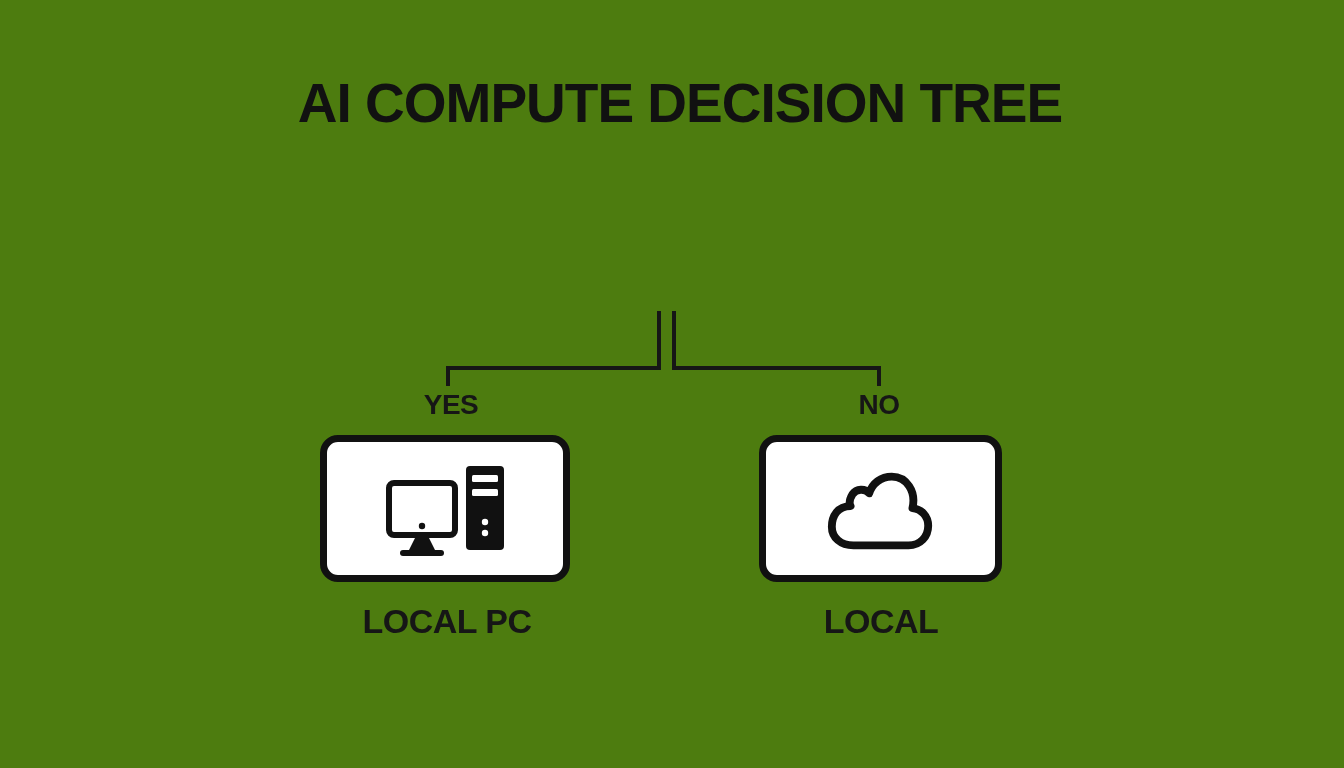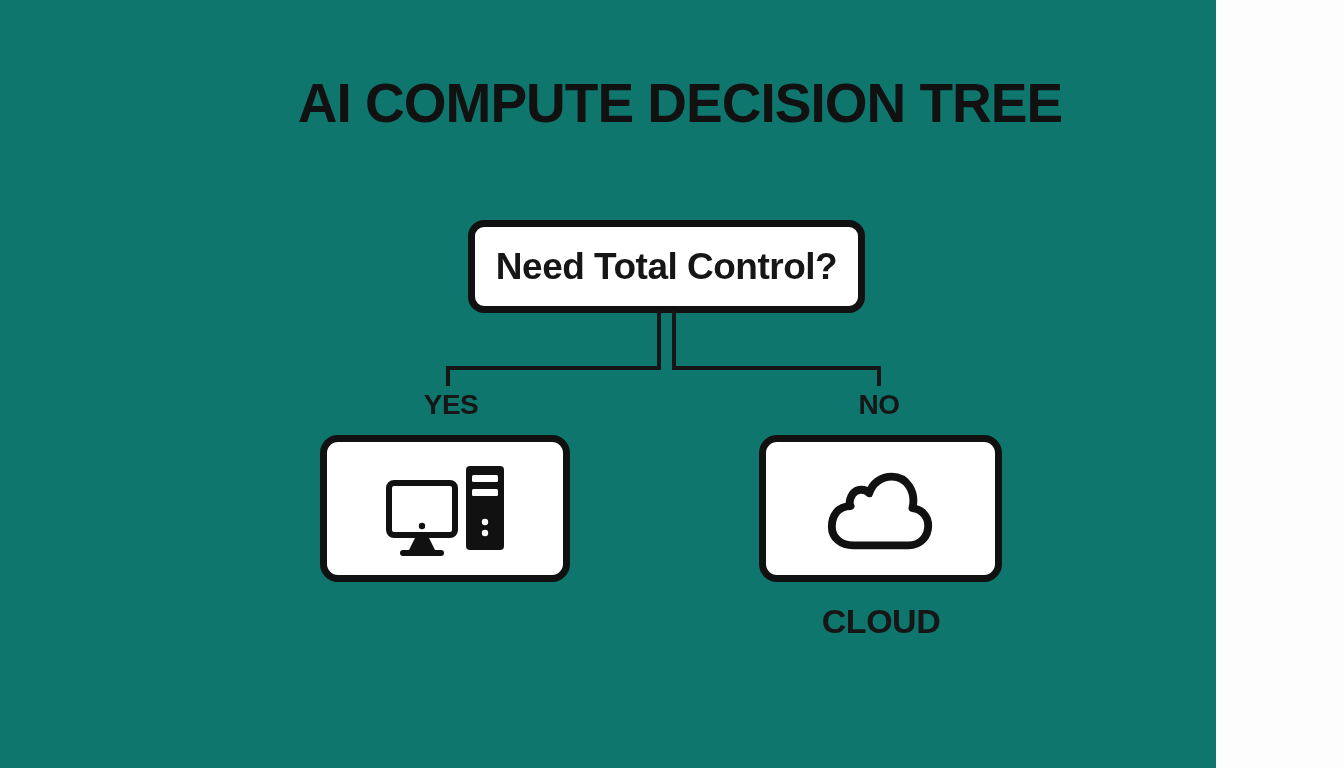--- a/index.html
+++ b/index.html
@@ -3,23 +3,23 @@
 <meta charset="utf-8">
 <style>
   html, body {
     margin: 0;
     padding: 0;
     background: #fdfdfd;
     font-family: "Liberation Sans", "DejaVu Sans", sans-serif;
   }
   .canvas {
     position: relative;
-    width: 1216px;
+    width: 1344px;
     height: 768px;
-    background: #0f766e;
+    background: #4d7c0f;
     overflow: hidden;
     color: #111;
   }
   .title {
     position: absolute;
     left: 8px;
     top: 76px;
     width: 1344px;
     margin: 0;
     text-align: center;
@@ -99,23 +99,20 @@
   .leaf-label.local-pc { left: 447px; }
   .leaf-label.cloud    { left: 881px; }
 </style>
 </head>
 <body>
 
 <div class="canvas">
 
   <h1 class="title">AI COMPUTE DECISION TREE</h1>
 
-  <div class="decision-box">
-    <span class="question">Need Total Control?</span>
-  </div>
 
   <div class="line stem-left"></div>
   <div class="line stem-right"></div>
   <div class="line h-left"></div>
   <div class="line h-right"></div>
   <div class="line stub-left"></div>
   <div class="line stub-right"></div>
 
   <div class="branch-label yes">YES</div>
   <div class="branch-label no">NO</div>
@@ -144,15 +141,16 @@
                C 108 49 101 42 92 41
                C 96 24 86 9 71 9
                C 60 9 51 16 48 26
                C 44 21 35 21 31 27
                C 28 32 27 35 29 39
                C 16 39 10 49 10 60
                C 10 71 19 79 32 79 Z" fill="none" stroke="#111" stroke-width="8" stroke-linejoin="round" stroke-linecap="round"></path>
     </svg>
   </div>
 
-  <div class="leaf-label cloud">CLOUD</div>
+  <div class="leaf-label local-pc">LOCAL PC</div>
+  <div class="leaf-label cloud">LOCAL</div>
 
 </div>
 
 </body></html>

